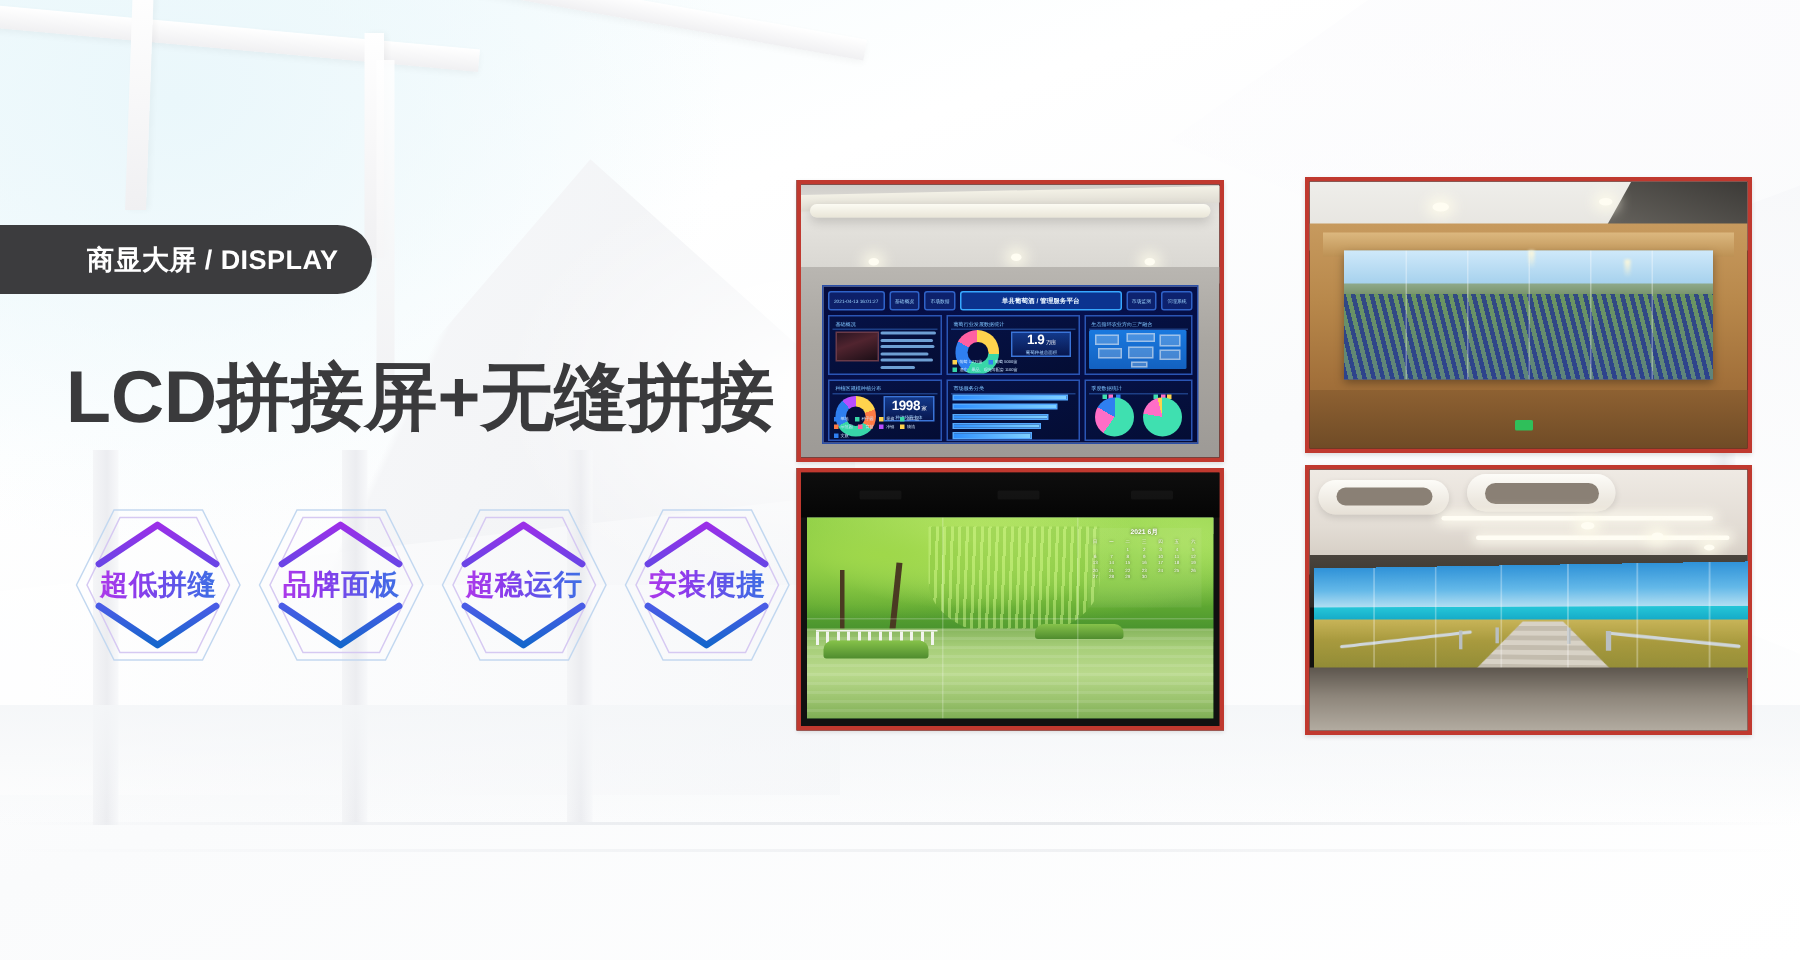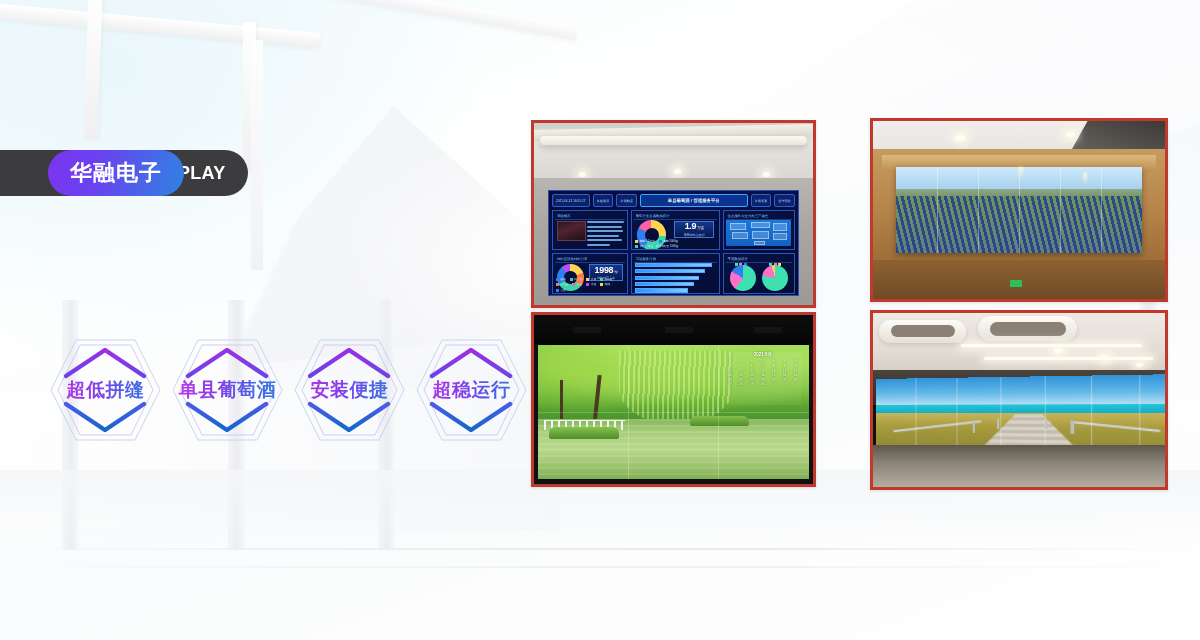--- a/index.html
+++ b/index.html
@@ -535,24 +535,24 @@
     </div>
   </div>
 
 </div>
 
 <div class="left">
 
   <div class="badge-row">
     <div class="badge-wrap">
       <div class="badge-dark">商显大屏 / DISPLAY</div>
-      <div class="badge-pill" style="position:absolute;left:0;top:0">华融电子</div>
     </div>
   </div>
 
+  <div class="title">LCD拼接屏+无缝拼接</div>
 
   <div class="features">
 
     <div class="feat">
       <svg viewBox="0 0 115 108">
         <defs>
           <linearGradient id="gTop0" x1="0" y1="0" x2="0" y2="1">
             <stop offset="0" stop-color="#9b2fe8"></stop>
               <stop offset="1" stop-color="#6a44e6"></stop>
           </linearGradient>
@@ -569,37 +569,37 @@
       <div class="feat-label">超低拼缝</div>
     </div>
 
     <div class="feat">
       <svg viewBox="0 0 115 108">
         <polygon points="28,4 87,4 112,54 87,104 28,104 3,54" fill="none" stroke="#c3d8f0" stroke-width="1"></polygon>
         <polygon points="32,9 83,9 105,54 83,99 32,99 10,54" fill="none" stroke="#d6c9f2" stroke-width="1"></polygon>
         <polyline points="18,40 57,14 96,40" fill="none" stroke="url(#gTop0)" stroke-width="4.5" stroke-linejoin="round" stroke-linecap="round"></polyline>
         <polyline points="18,68 57,94 96,68" fill="none" stroke="url(#gBot0)" stroke-width="4.5" stroke-linejoin="round" stroke-linecap="round"></polyline>
       </svg>
-      <div class="feat-label">单县葡萄酒</div>
+      <div class="feat-label">品牌面板</div>
+    </div>
+
+    <div class="feat">
+      <svg viewBox="0 0 115 108">
+        <polygon points="28,4 87,4 112,54 87,104 28,104 3,54" fill="none" stroke="#c3d8f0" stroke-width="1"></polygon>
+        <polygon points="32,9 83,9 105,54 83,99 32,99 10,54" fill="none" stroke="#d6c9f2" stroke-width="1"></polygon>
+        <polyline points="18,40 57,14 96,40" fill="none" stroke="url(#gTop0)" stroke-width="4.5" stroke-linejoin="round" stroke-linecap="round"></polyline>
+        <polyline points="18,68 57,94 96,68" fill="none" stroke="url(#gBot0)" stroke-width="4.5" stroke-linejoin="round" stroke-linecap="round"></polyline>
+      </svg>
+      <div class="feat-label">超稳运行</div>
     </div>
 
     <div class="feat">
       <svg viewBox="0 0 115 108">
         <polygon points="28,4 87,4 112,54 87,104 28,104 3,54" fill="none" stroke="#c3d8f0" stroke-width="1"></polygon>
         <polygon points="32,9 83,9 105,54 83,99 32,99 10,54" fill="none" stroke="#d6c9f2" stroke-width="1"></polygon>
         <polyline points="18,40 57,14 96,40" fill="none" stroke="url(#gTop0)" stroke-width="4.5" stroke-linejoin="round" stroke-linecap="round"></polyline>
         <polyline points="18,68 57,94 96,68" fill="none" stroke="url(#gBot0)" stroke-width="4.5" stroke-linejoin="round" stroke-linecap="round"></polyline>
       </svg>
       <div class="feat-label">安装便捷</div>
     </div>
 
-    <div class="feat">
-      <svg viewBox="0 0 115 108">
-        <polygon points="28,4 87,4 112,54 87,104 28,104 3,54" fill="none" stroke="#c3d8f0" stroke-width="1"></polygon>
-        <polygon points="32,9 83,9 105,54 83,99 32,99 10,54" fill="none" stroke="#d6c9f2" stroke-width="1"></polygon>
-        <polyline points="18,40 57,14 96,40" fill="none" stroke="url(#gTop0)" stroke-width="4.5" stroke-linejoin="round" stroke-linecap="round"></polyline>
-        <polyline points="18,68 57,94 96,68" fill="none" stroke="url(#gBot0)" stroke-width="4.5" stroke-linejoin="round" stroke-linecap="round"></polyline>
-      </svg>
-      <div class="feat-label">超稳运行</div>
-    </div>
-
   </div>
 </div>
 
 </body></html>

